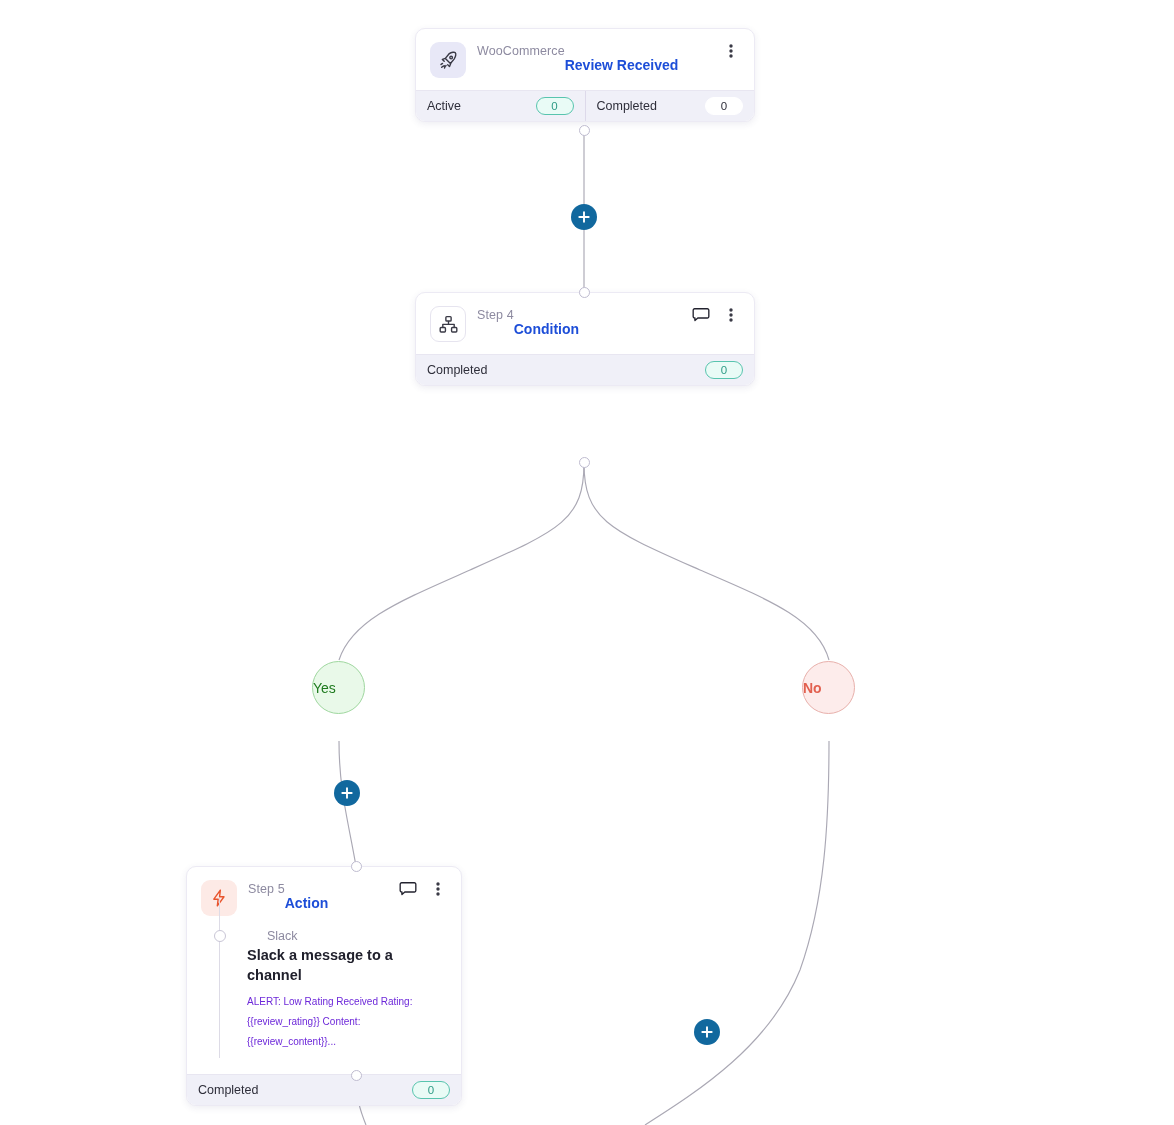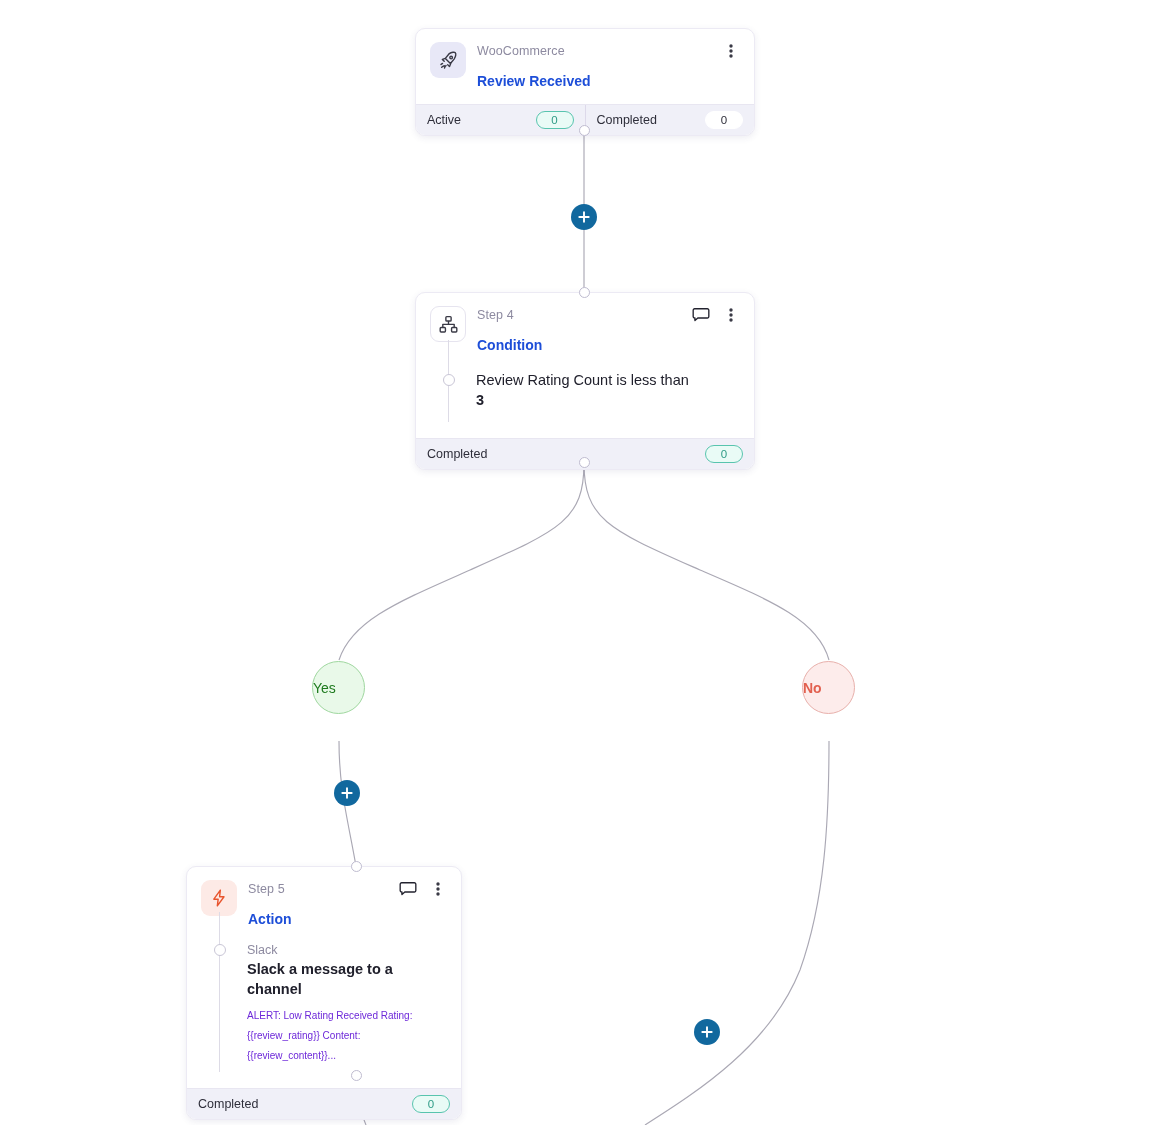--- a/index.html
+++ b/index.html
@@ -55,21 +55,21 @@
     justify-content: center;
     flex: 0 0 36px;
     box-sizing: border-box;
   }
   .icon-woo  { background: #e8e8f7; }
   .icon-cond { background: #ffffff; border: 1px solid #e6e4ef; }
   .icon-act  { background: #fdeae6; }
 
   .node-titles {
     display: flex;
-    flex-direction: column;
+    flex-direction: row;
     padding-top: 1px;
     min-width: 0;
   }
   .node-sub {
     font-size: 12.5px;
     color: #8d8aa0;
     line-height: 16px;
     letter-spacing: .1px;
   }
   .node-title {
@@ -121,20 +121,21 @@
     height: 12px;
     border-radius: 50%;
     background: #ffffff;
     border: 1.4px solid #c9c6d6;
     box-sizing: border-box;
   }
   .detail-sub {
     font-size: 12.5px;
     color: #8d8aa0;
     line-height: 17px;
+    margin-left: 20px;
   }
   .detail-main {
     font-size: 14.5px;
     color: #20202c;
     line-height: 20px;
   }
   .detail-main.bold { font-weight: 600; }
   .detail-desc {
     font-size: 10px;
     color: #6d28d9;
@@ -320,26 +321,20 @@
           </span>
           <span class="icon-btn">
             <svg width="4" height="16" viewBox="0 0 4 16">
               <circle cx="2" cy="3" r="1.7" fill="#3a3a46"></circle>
               <circle cx="2" cy="8" r="1.7" fill="#3a3a46"></circle>
               <circle cx="2" cy="13" r="1.7" fill="#3a3a46"></circle>
             </svg>
           </span>
         </div>
       </div>
-      <div class="detail" style="padding-bottom:16px;">
-        <span class="rail"></span>
-        <span class="rail-dot"></span>
-        <div class="detail-main">Review Rating Count is less than</div>
-        <div class="detail-main bold">3</div>
-      </div>
     </div>
     <div class="node-foot">
       <div class="foot-cell">
         <span>Completed</span>
         <span class="pill pill-teal">0</span>
       </div>
     </div>
   </div>
   <div class="handle" style="left:578.5px; top:287px;"></div>
   <div class="handle" style="left:578.5px; top:457px;"></div>

